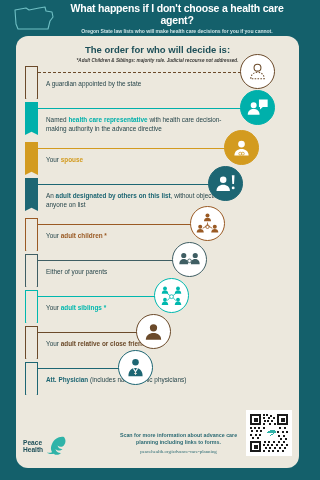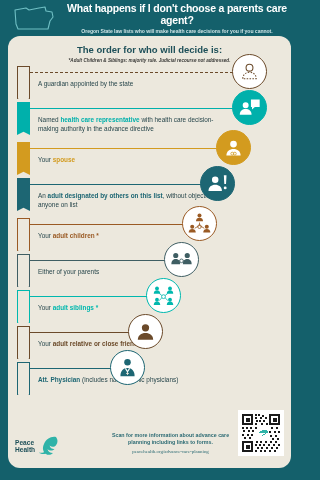--- a/index.html
+++ b/index.html
@@ -26,21 +26,21 @@
     color: #ffffff; font-size: 10.5px; font-weight: bold; line-height: 1.15;
     letter-spacing: -0.2px;
   }
   #header-sub {
     color: #cfe4e6; font-size: 5.1px; font-weight: bold; margin-top: 2.5px;
     letter-spacing: -0.05px;
   }
 
   
   #card {
-    position: absolute; left: 8px; top: 36px; width: 283px; height: 432px;
+    position: absolute; left: 16px; top: 36px; width: 283px; height: 432px;
     background: #ece8dd; border-radius: 12px;
     overflow: hidden;
   }
   #card-title {
     text-align: center; color: #1d4f58; font-size: 9.5px; font-weight: bold;
     margin-top: 8px;
   }
   #card-note {
     text-align: center; color: #3a3a38; font-size: 4.6px;
     font-style: italic; font-weight: bold; margin-top: 3px;
@@ -132,21 +132,21 @@
 
 <div id="page">
 
   <div id="header">
     <span id="oregon-outline">
       <svg viewBox="0 0 44 30">
         <path d="M3 7 L14 5 L17 7 L27 5 L33 4 L34 8 L40 9 L41 14 L38 18 L36 26 L6 26 L4 21 Z" fill="none" stroke="#6fbfc4" stroke-width="1.1" stroke-linejoin="round"></path>
       </svg>
     </span>
     <div id="header-text">
-      <div id="header-title">What happens if I don't choose a parents care agent?</div>
+      <div id="header-title">What happens if I don't choose a health care agent?</div>
       <div id="header-sub">Oregon State law lists who will make health care decisions for you if you cannot.</div>
     </div>
   </div>
 
   <div id="card">
     <div id="card-title">The order for who will decide is:</div>
     <div id="card-note">*Adult Children &amp; Siblings: majority rule. Judicial recourse not addressed.</div>
     <div id="list">
         <div class="row" style="color: rgb(107, 74, 42);">
           <div class="ribbon outline">

